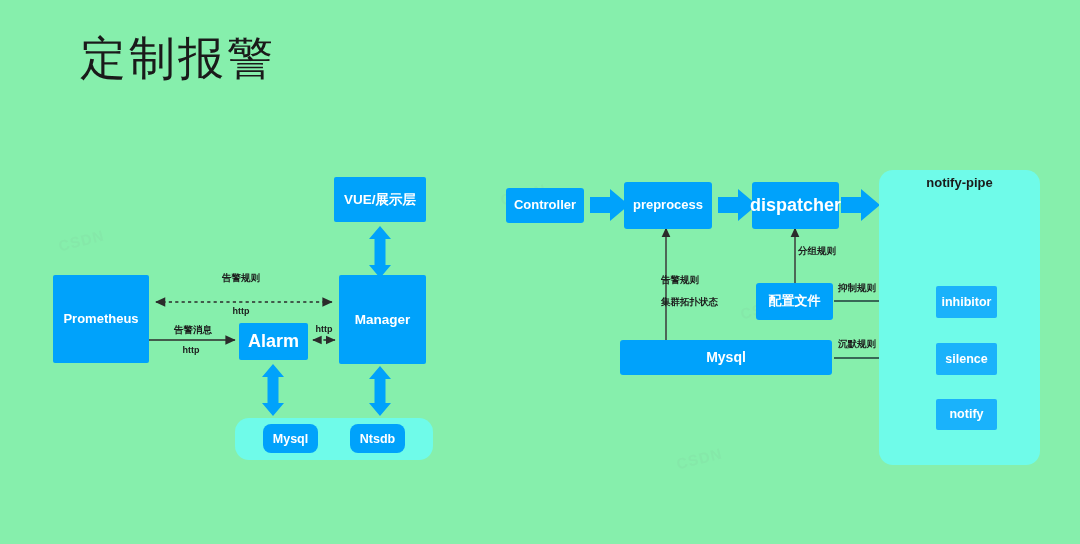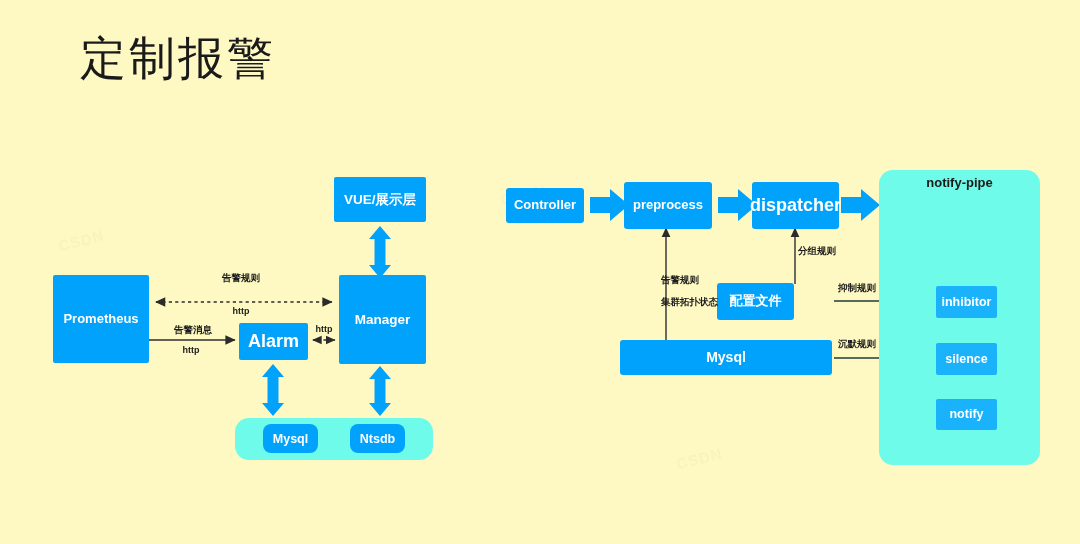--- a/index.html
+++ b/index.html
@@ -14,21 +14,21 @@
     overflow: hidden;
     font-family: "Liberation Sans", "DejaVu Sans", sans-serif;
     color: #222;
   }
 
   #slide {
     position: absolute;
     left: 0; top: 0;
     width: 1080px;
     height: 544px;
-    background: #fef9c3;
+    background: #86efac;
   }
 
   
   .slide-title {
     position: absolute;
     left: 80px;
     top: 28px;
     font-size: 46px;
     line-height: 60px;
     letter-spacing: 3px;
@@ -219,21 +219,21 @@
 
   <div class="container-mint" style="left:879px; top:170px; width:161px; height:295px;"></div>
   <div class="container-label" style="left:879px; top:175px; width:161px;">notify-pipe</div>
 
   <div class="node soft" style="left:506px; top:188px; width:78px; height:35px; font-size:13px;">Controller</div>
 
   <div class="node soft" style="left:624px; top:182px; width:88px; height:47px; font-size:13px;">preprocess</div>
 
   <div class="node soft" style="left:752px; top:182px; width:87px; height:47px; font-size:18px;">dispatcher</div>
 
-  <div class="node soft" style="left:717px; top:283px; width:77px; height:37px; font-size:13px;">配置文件</div>
+  <div class="node soft" style="left:756px; top:283px; width:77px; height:37px; font-size:13px;">配置文件</div>
 
   <div class="node soft" style="left:620px; top:340px; width:212px; height:35px; font-size:14px;">Mysql</div>
 
   <div class="node light" style="left:936px; top:286px; width:61px; height:32px; font-size:12.5px;">inhibitor</div>
 
   <div class="node light" style="left:936px; top:343px; width:61px; height:32px; font-size:12.5px;">silence</div>
 
   <div class="node light" style="left:936px; top:399px; width:61px; height:31px; font-size:12.5px;">notify</div>
 
   <div class="edge-label cjk" style="left:661px; top:274px; width:80px; text-align:left;">告警规则</div>

